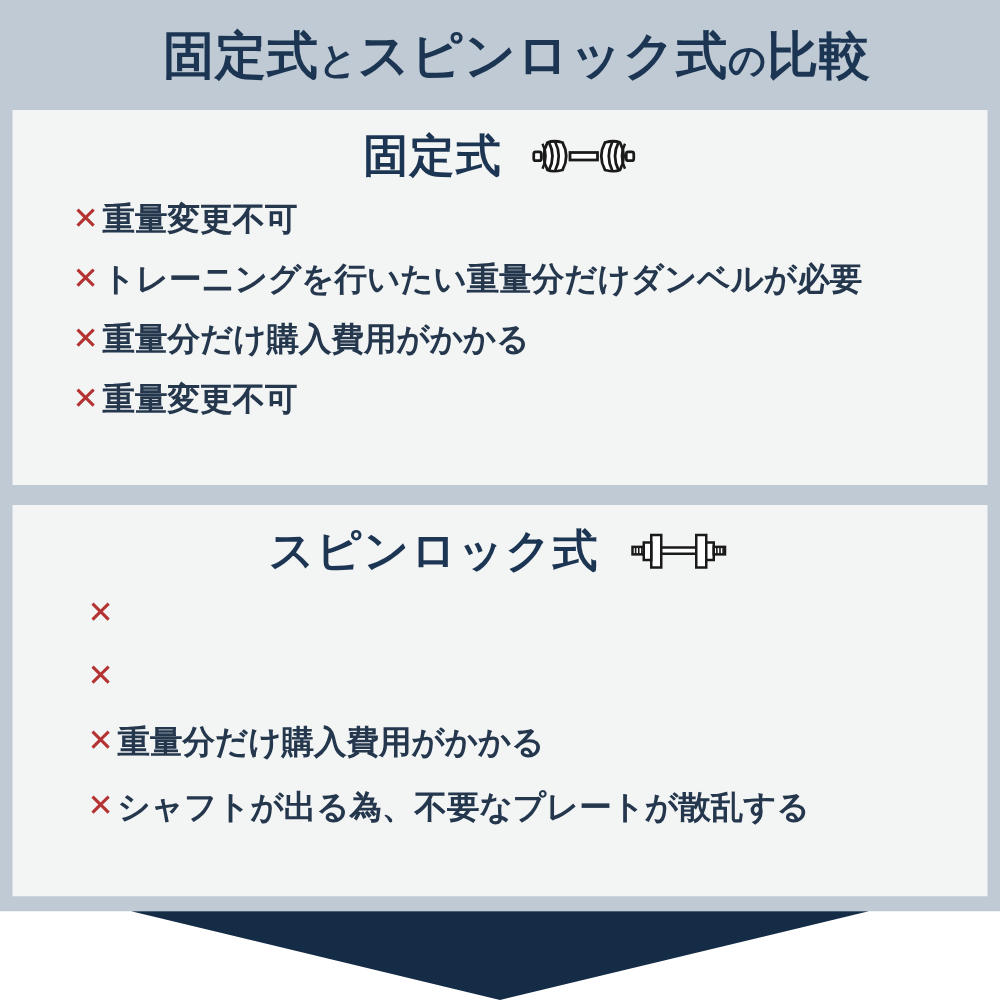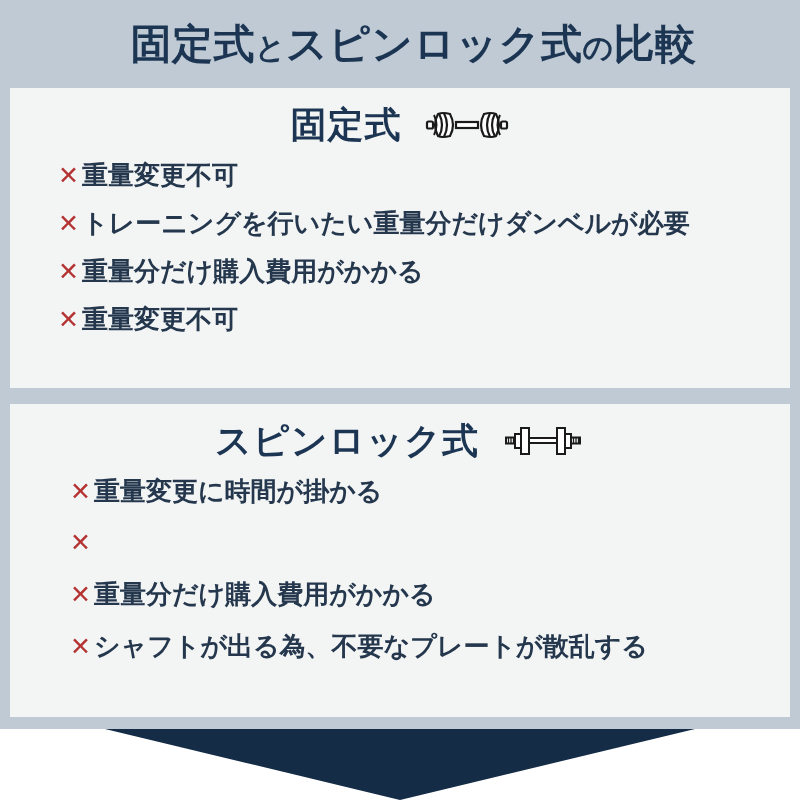--- a/index.html
+++ b/index.html
@@ -218,21 +218,20 @@
 
           <rect x="70" y="13.5" width="9" height="6" fill="#ffffff"></rect>
           <path d="M72.5 13.5 v6 M75 13.5 v6 M77.5 13.5 v6" stroke-width="1.3"></path>
         </svg>
       </span>
     </div>
 
     <ul class="bullets">
       <li class="bullet">
         <span class="cross">✕</span>
-        <span class="bullet-text">重量変更に時間が掛かる</span>
       </li>
       <li class="bullet">
         <span class="cross">✕</span>
       </li>
       <li class="bullet">
         <span class="cross">✕</span>
         <span class="bullet-text">重量分だけ購入費用がかかる</span>
       </li>
       <li class="bullet">
         <span class="cross">✕</span>

